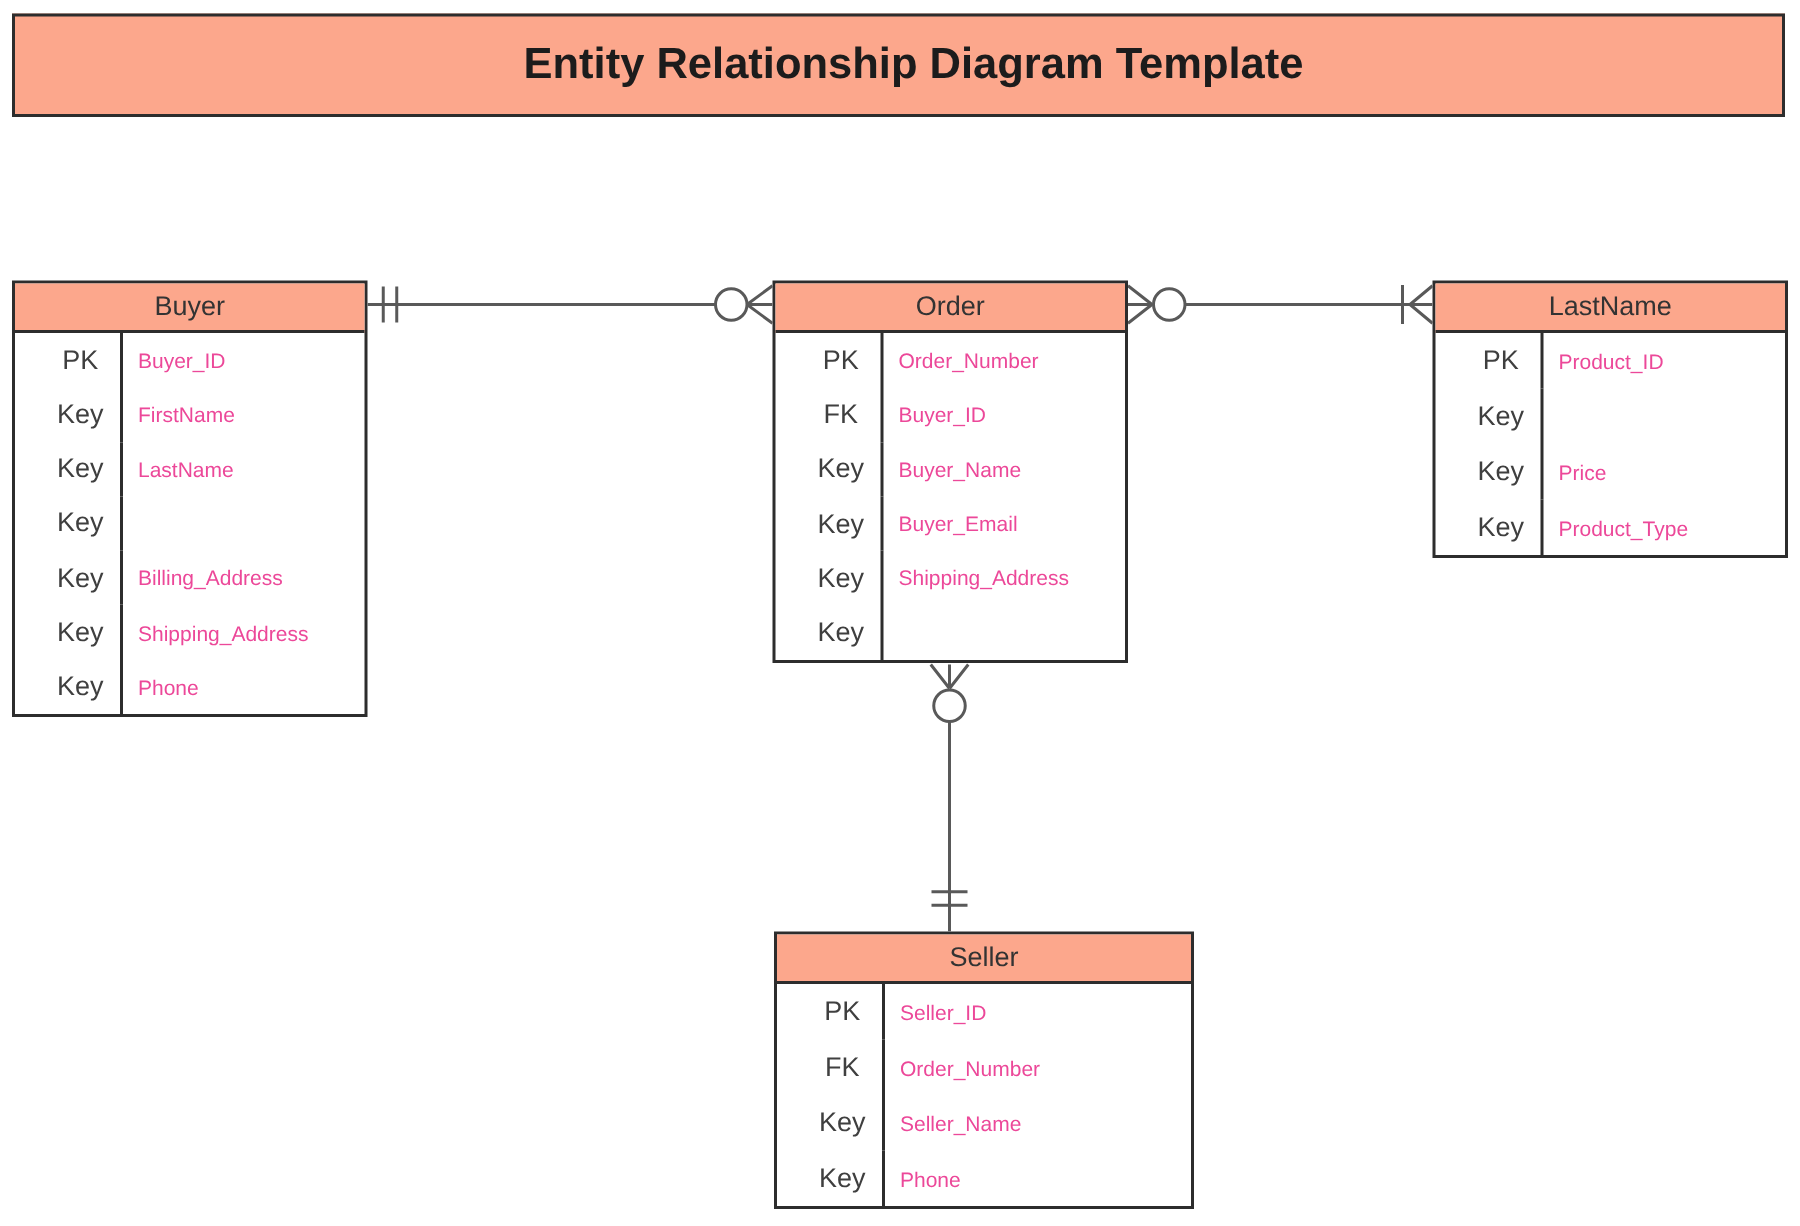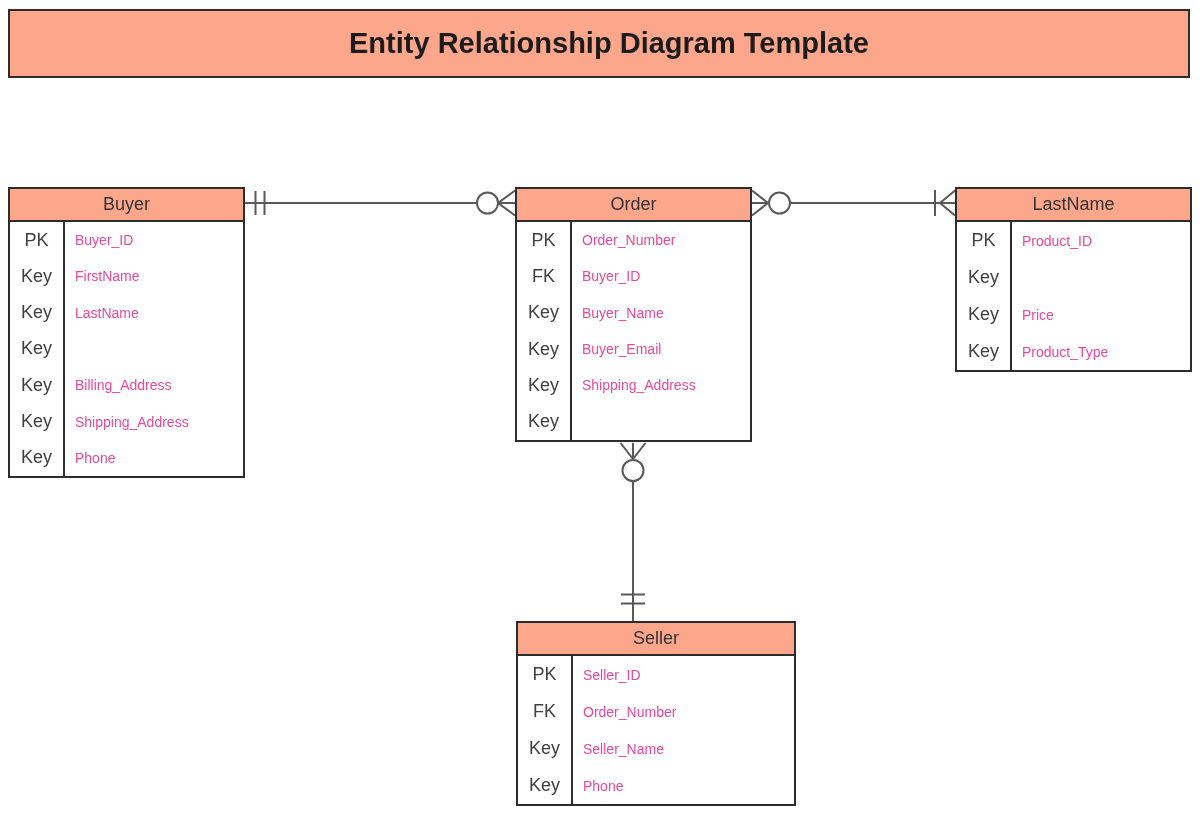--- a/index.html
+++ b/index.html
@@ -23,21 +23,21 @@
 
   .entity {
     position: absolute; background: #ffffff; border: 2px solid #2D2D2D; z-index: 2;
     display: flex; flex-direction: column;
   }
   .ehead {
     height: 33px; flex: 0 0 33px; background: #FCA78C; border-bottom: 2px solid #2D2D2D;
     display: flex; align-items: center; justify-content: center;
     font-size: 18px; color: #333333;
   }
-  .erows { flex: 1; display: flex; flex-direction: column; }
+  .erows { flex: 1; display: flex; flex-direction: column; margin-left: 17px; }
   .erow { flex: 1; display: flex; align-items: stretch; }
   .kcell {
     width: 55px; flex: 0 0 55px; border-right: 2px solid #2D2D2D;
     display: flex; align-items: center; justify-content: center;
     font-size: 18px; color: #3F3F3F;
   }
   .acell {
     flex: 1; display: flex; align-items: center; padding-left: 10px;
     font-size: 14px; color: #ec4899; white-space: nowrap; overflow: hidden;
   }

